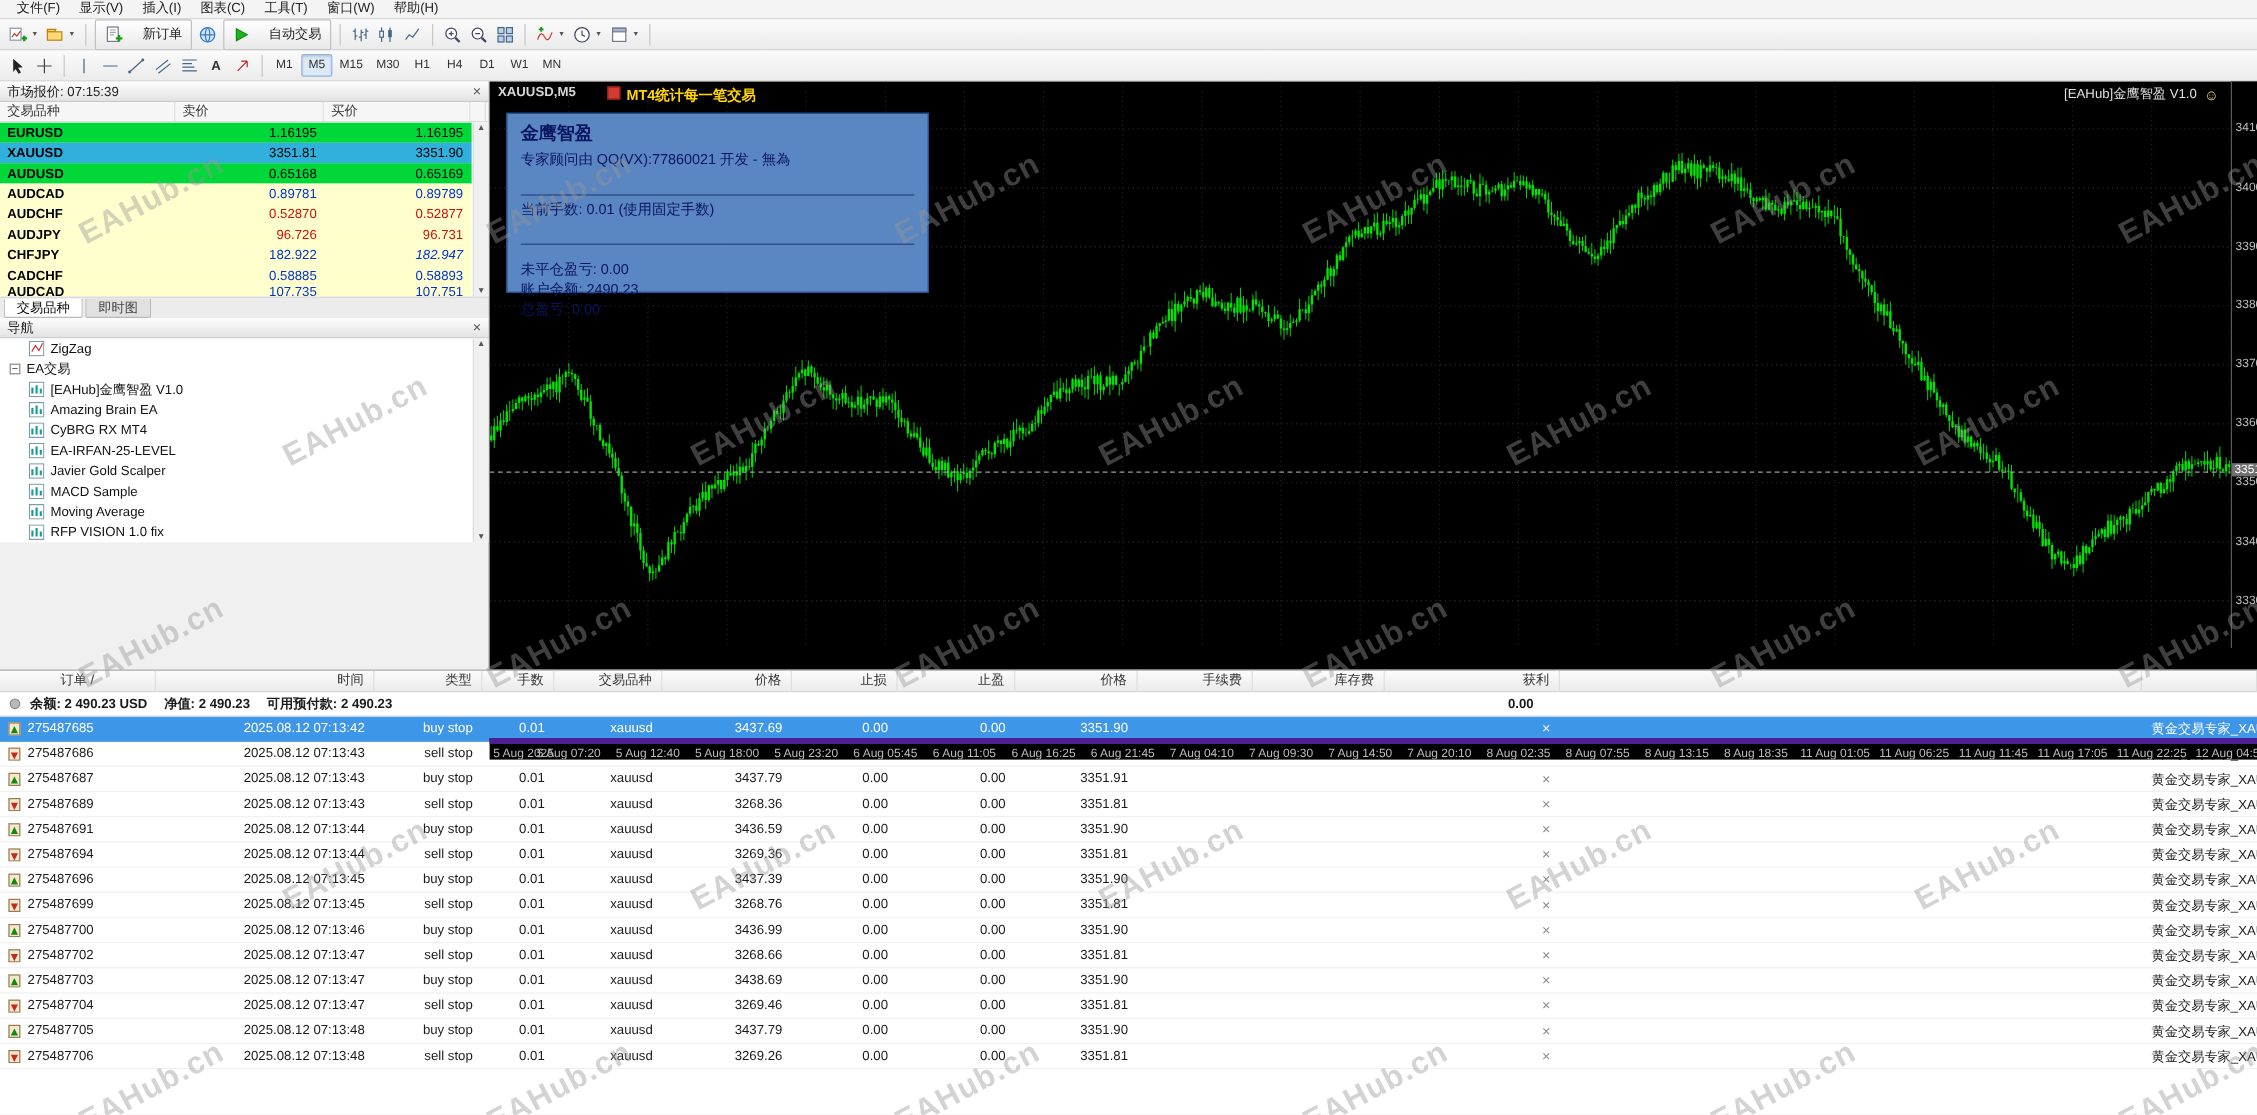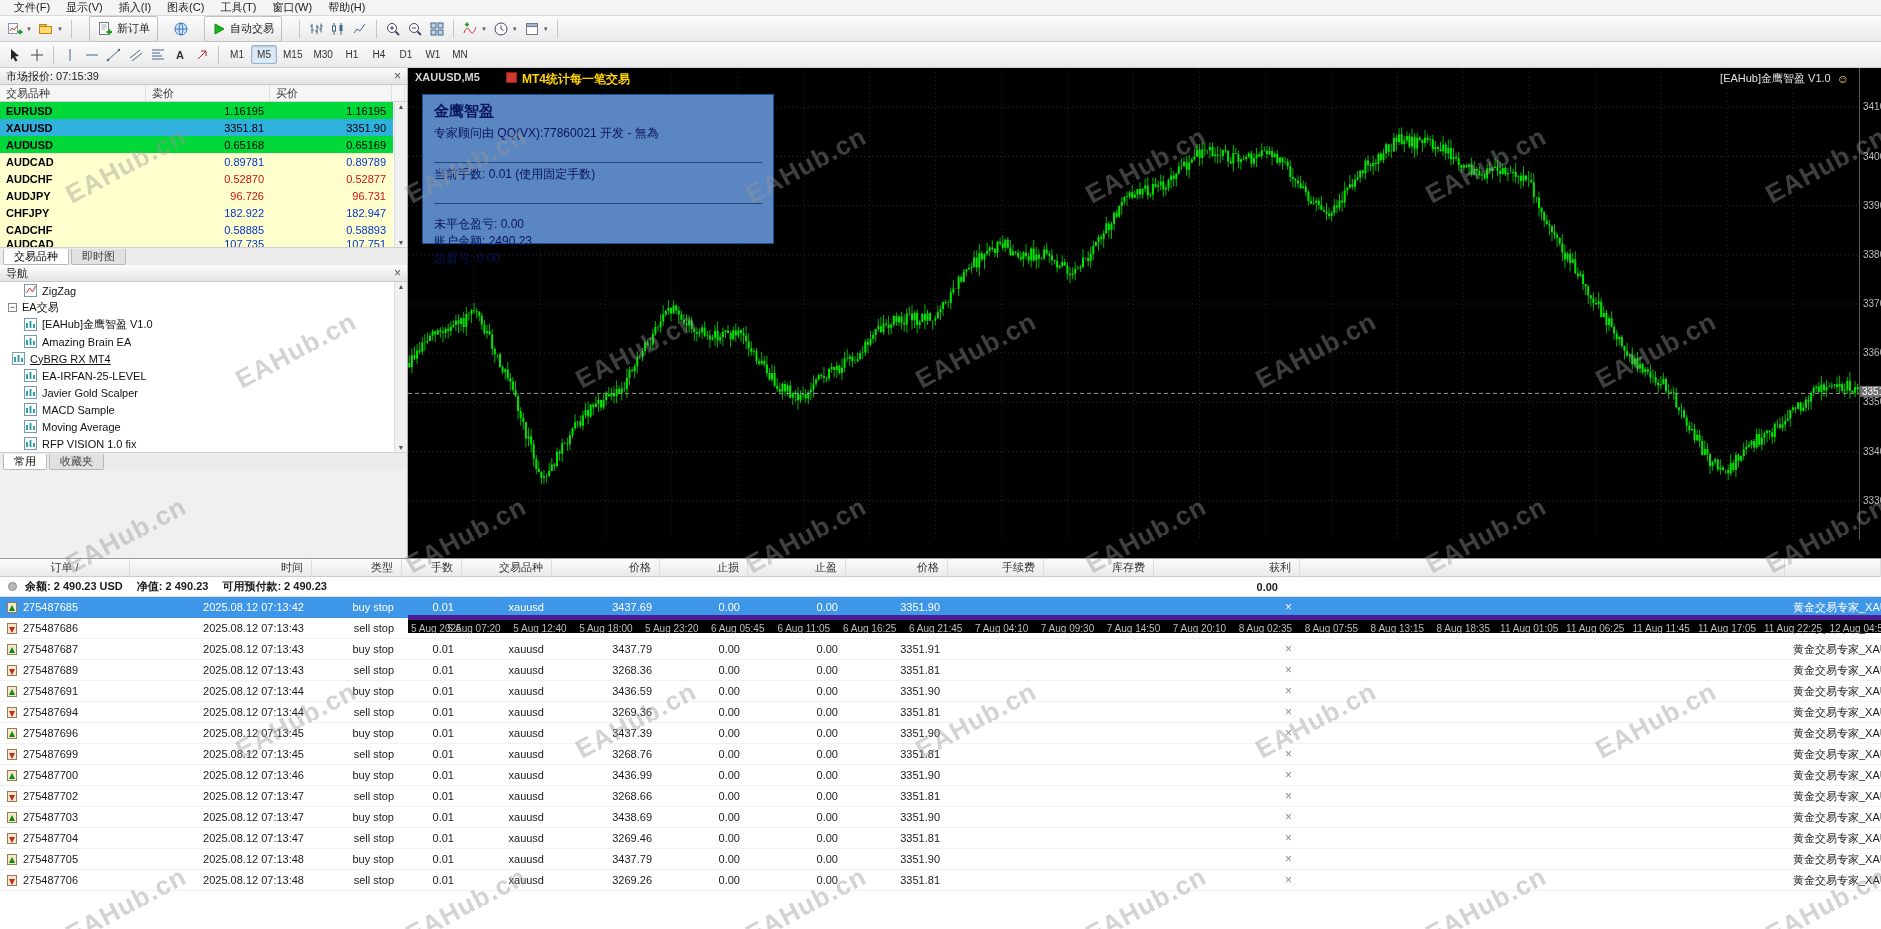--- a/index.html
+++ b/index.html
@@ -9,21 +9,21 @@
 
 
 .menubar{position:absolute;left:0;top:0;width:100%;height:16px;background:#f4f4f4;border-bottom:1px solid #d8d8d8;display:flex;padding-left:6px}
 .menu-item{padding:0 8px;color:#222;cursor:default;line-height:15px}
 .toolbar{position:absolute;left:0;width:100%;background:linear-gradient(#fbfbfb,#ebebeb);border-bottom:1px solid #cfcfcf;display:flex;align-items:center;padding:0 4px}
 .tb1{top:16px;height:26px}
 .tb2{top:42px;height:26px}
 .tbi{width:22px;height:20px;display:inline-flex;align-items:center;justify-content:center;border-radius:2px;flex:0 0 auto}
 .tbi svg{display:block}
 .tb-sep{width:1px;height:18px;background:#c6c6c6;margin:0 5px;flex:0 0 auto}
-.tb-btn{display:inline-flex;align-items:center;gap:4px;padding:2px 7px;border:1px solid #c0c0c0;border-radius:2px;background:linear-gradient(#ffffff,#e9e9e9);color:#222;margin:0 12px;flex:0 0 auto}
+.tb-btn{display:inline-flex;align-items:center;gap:16px;padding:2px 7px;border:1px solid #c0c0c0;border-radius:2px;background:linear-gradient(#ffffff,#e9e9e9);color:#222;margin:0 2px;flex:0 0 auto}
 .caret{font-size:6px;color:#555;margin:0 3px 0 0;flex:0 0 auto}
 .tf-strip{display:flex;align-items:center;gap:1px}
 .tf-btn{min-width:26px;height:19px;display:inline-flex;align-items:center;justify-content:center;padding:0 4px;font-size:10px;color:#333;border:1px solid transparent;border-radius:2px;cursor:default}
 .tf-btn.active{background:#dce9f7;border-color:#93b5dd;box-shadow:inset 0 1px 2px rgba(0,0,0,.18)}
 .atool{stroke-linecap:round}
 
 
 .left{position:absolute;left:0;top:68px;width:408px;height:490px;background:#f0f0f0;border-right:1px solid #aeaeae}
 .panel-title{height:17px;background:linear-gradient(#fdfdfd,#e3e3e3);border-bottom:1px solid #c9c9c9;display:flex;align-items:center;padding:0 6px;color:#222}
 .panel-title .close{margin-left:auto;color:#555;font-size:12px;line-height:10px;cursor:default}
@@ -315,21 +315,21 @@
               <span class="num" style="color: rgb(204, 17, 17);">0.52877</span>
             </div>
             <div class="mw-row" style="background: rgb(255, 255, 205);">
               <span class="sym">AUDJPY</span>
               <span class="num" style="color: rgb(204, 17, 17);">96.726</span>
               <span class="num" style="color: rgb(204, 17, 17);">96.731</span>
             </div>
             <div class="mw-row" style="background: rgb(255, 255, 205);">
               <span class="sym">CHFJPY</span>
               <span class="num" style="color: rgb(0, 51, 204);">182.922</span>
-              <span class="num" style="color: rgb(0, 51, 204);">182.947</span>
+              <span class="num" style="color: rgb(0, 51, 204); font-style: italic;">182.947</span>
             </div>
             <div class="mw-row" style="background: rgb(255, 255, 205);">
               <span class="sym">CADCHF</span>
               <span class="num" style="color: rgb(0, 51, 204);">0.58885</span>
               <span class="num" style="color: rgb(0, 51, 204);">0.58893</span>
             </div>
             <div class="mw-row partial" style="background: rgb(255, 255, 205);">
               <span class="sym">AUDCAD</span>
               <span class="num" style="color: rgb(0, 51, 204);">107.735</span>
               <span class="num" style="color: rgb(0, 51, 204);">107.751</span>
@@ -376,21 +376,21 @@
             </div>
             <div class="nav-row" style="padding-left: 24px;">
               <span class="nav-icon">
                 <svg width="13" height="13">
                   <rect x="0.5" y="0.5" width="12" height="12" fill="#fff" stroke="#7a99aa"></rect>
                   <path d="M3 10V5M6.5 10V3M10 10V6" stroke="#1a9aa0" stroke-width="1.8"></path>
                 </svg>
               </span>
               <span>Amazing Brain EA</span>
             </div>
-            <div class="nav-row" style="padding-left: 12px; text-decoration: underline;">
+            <div class="nav-row" style="padding-left: 24px;">
               <span class="nav-icon">
                 <svg width="13" height="13">
                   <rect x="0.5" y="0.5" width="12" height="12" fill="#fff" stroke="#7a99aa"></rect>
                   <path d="M3 10V5M6.5 10V3M10 10V6" stroke="#1a9aa0" stroke-width="1.8"></path>
                 </svg>
               </span>
               <span>CyBRG RX MT4</span>
             </div>
             <div class="nav-row" style="padding-left: 24px;">
               <span class="nav-icon">
@@ -436,24 +436,20 @@
                 </svg>
               </span>
               <span>RFP VISION 1.0 fix</span>
             </div>
           </div>
         <div class="vscroll">
             <span>▲</span>
             <span>▼</span>
           </div>
       </div>
-      <div class="panel-tabs" id="nav-tabs">
-          <span class="ptab active">常用</span>
-          <span class="ptab">收藏夹</span>
-        </div>
     </div>
   </div>
 
   <div class="chart">
     <svg id="chart-svg" width="1451" height="472">
         <line class="grid" x1="0" x2="1451" y1="432.7" y2="432.7"></line>
         <line class="grid" x1="0" x2="1451" y1="383.5" y2="383.5"></line>
         <line class="grid" x1="0" x2="1451" y1="334.3" y2="334.3"></line>
         <line class="grid" x1="0" x2="1451" y1="285.2" y2="285.2"></line>
         <line class="grid" x1="0" x2="1451" y1="236.0" y2="236.0"></line>

